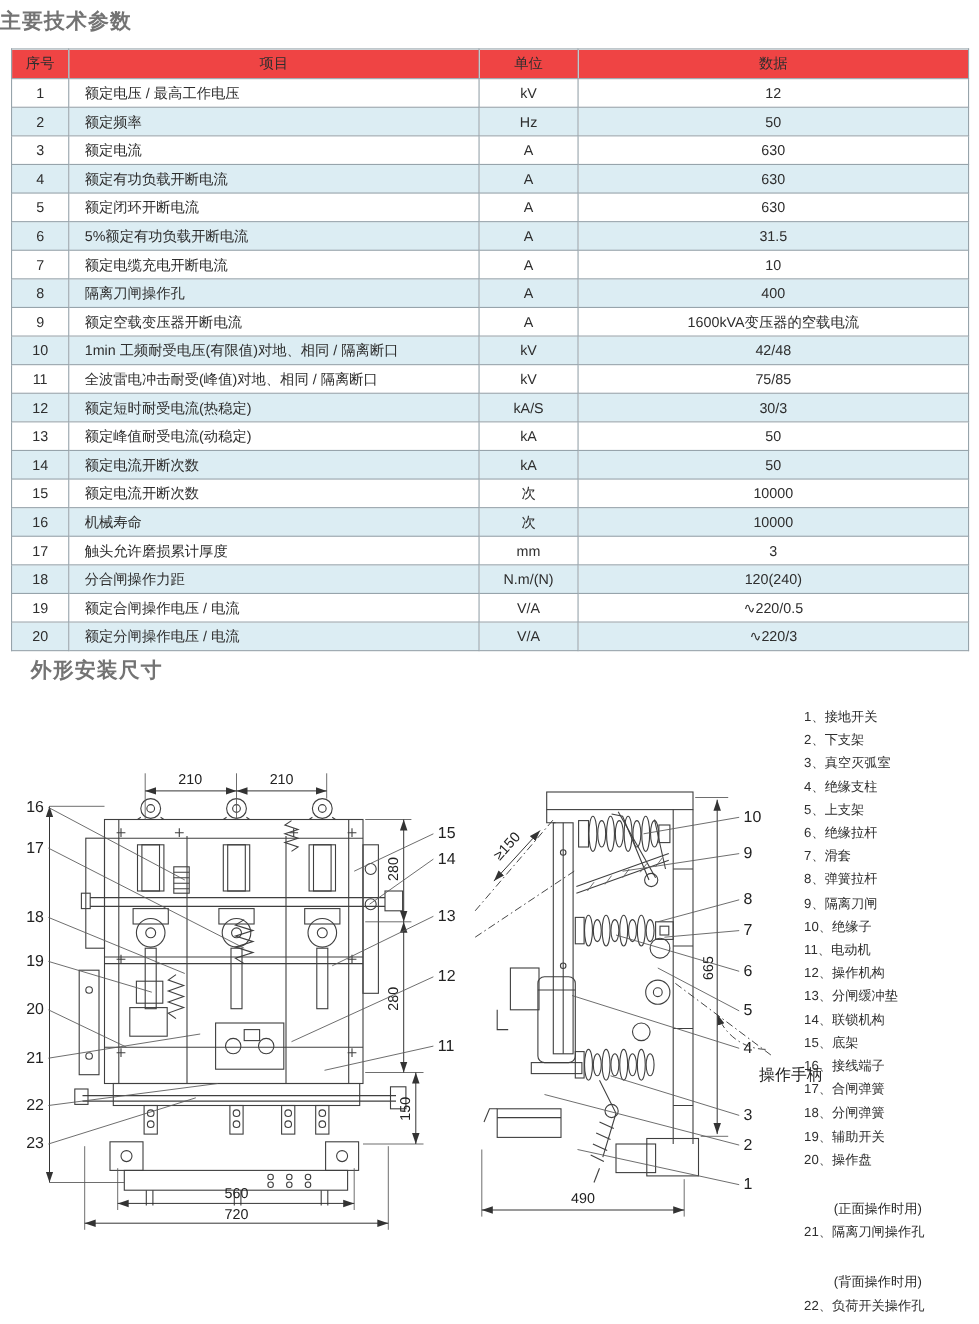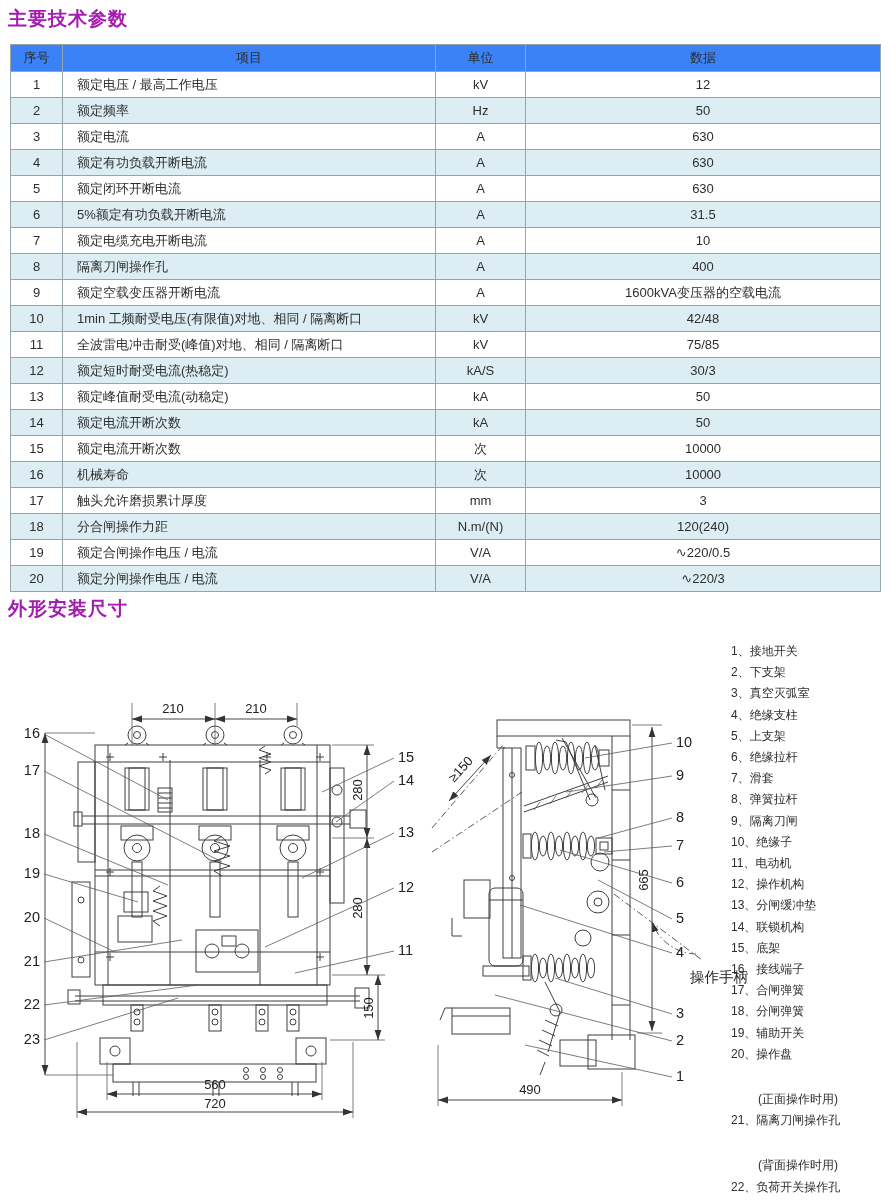--- a/index.html
+++ b/index.html
@@ -2,35 +2,35 @@
 <html><head>
 <meta charset="utf-8">
 <style>
   html,body{margin:0;padding:0;}
   body{
     width:890px;height:1204px;position:relative;background:#fff;
     font-family:"Liberation Sans","DejaVu Sans",sans-serif;color:#2e2e2e;
     overflow:hidden;
   }
   .sec-title{
-    position:absolute;left:8px;font-size:19px;font-weight:bold;
-    color:#a21caf;letter-spacing:1px;
+    position:absolute;left:0;font-size:19px;font-weight:bold;
+    color:#737373;letter-spacing:1px;
   }
   #title-params{top:6px;}
-  #title-dims{top:596px;}
+  #title-dims{top:596px;margin-left:28px;}
   table.spec{
     position:absolute;left:10px;top:44px;width:870px;
     border-collapse:collapse;table-layout:fixed;font-size:13px;
   }
   table.spec th,table.spec td{
     border:1px solid #97a4ab;height:25px;padding:0 4px;
     text-align:center;font-weight:normal;color:#2e2e2e;
     overflow:hidden;white-space:nowrap;
   }
-  table.spec thead th{background:#3b82f6;height:26px;}
+  table.spec thead th{background:#ef4444;height:26px;}
   table.spec tbody tr:nth-child(even) td{background:#dcedf3;}
   table.spec td.c-item{text-align:left;padding-left:14px;margin-top:35px;}
   #drawing{position:absolute;left:0;top:640px;}
   #legend{
     position:absolute;left:731px;top:641px;width:158px;
     font-size:12px;line-height:21.2px;color:#2e2e2e;
   }
   #legend .lg-line{white-space:nowrap;}
   #legend .lg-line.indent{padding-left:27px;margin-top:24px;}
   

